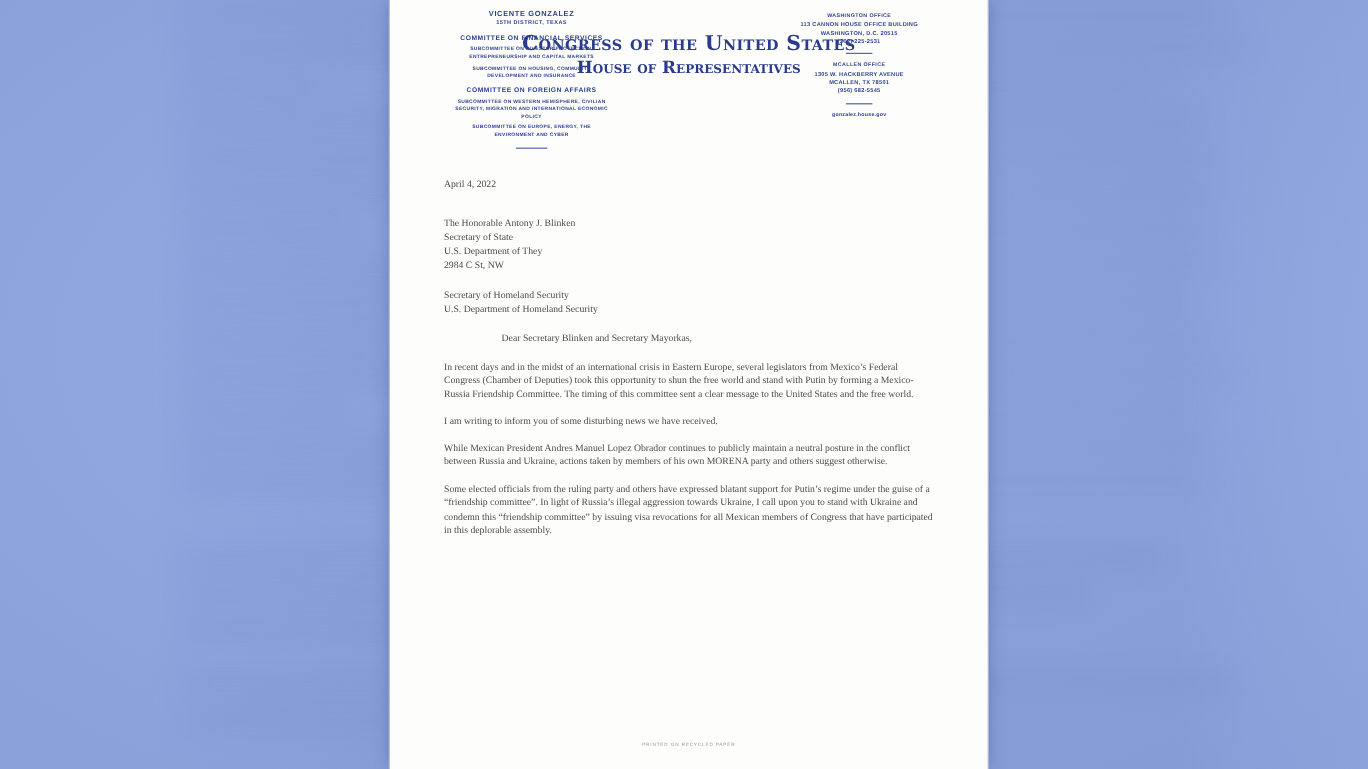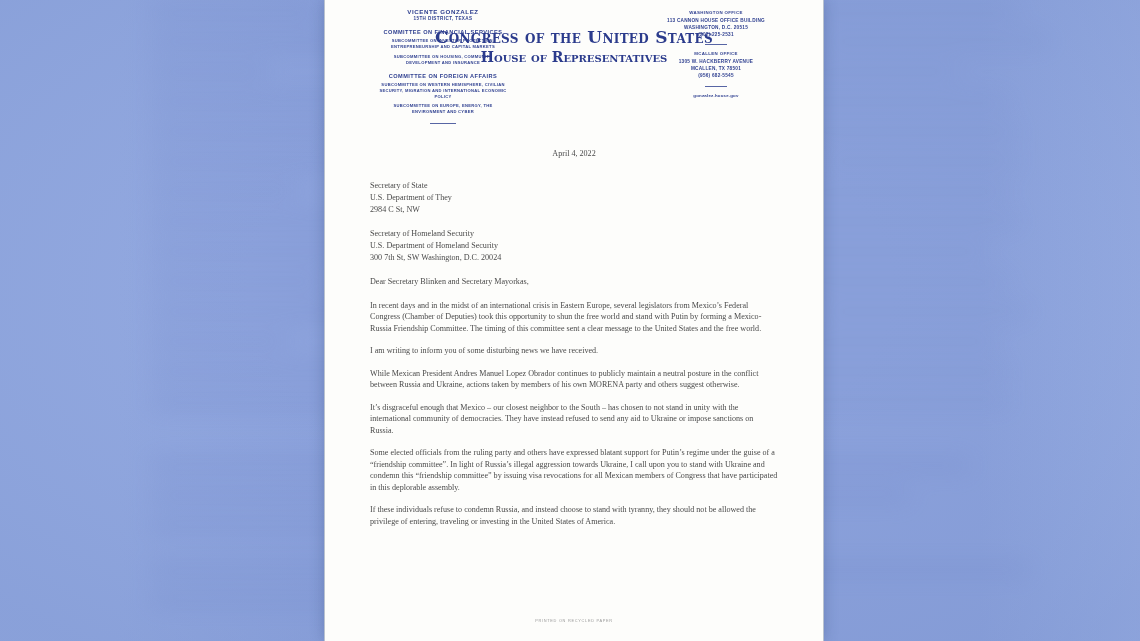--- a/index.html
+++ b/index.html
@@ -177,29 +177,29 @@
   }
 
   
   .body-wrap {
     color: #4a4a4a;
     font-family: "Liberation Serif", serif;
     font-size: 8.1px;
     line-height: 1.42;
   }
   .date {
-    text-align: center;
+    text-align: left;
     margin: 16px 0 21px 0;
     font-size: 8.1px;
   }
   .addr {
     margin-bottom: 13px;
   }
   .addr div { line-height: 1.44; }
-  .salutation { margin-bottom: 12px; }
+  .salutation { margin-bottom: 12px; margin-left: 48px; }
   .para {
     margin-bottom: 11px;
     text-align: left;
   }
   .footer-note {
     position: absolute;
     left: 0;
     right: 0;
     bottom: 18px;
     text-align: center;
@@ -292,35 +292,33 @@
 
       <div class="lh-web">gonzalez.house.gov</div>
     </div>
   </div>
 
   <div class="body-wrap">
 
     <div class="date">April 4, 2022</div>
 
     <div class="addr">
+      <div>The Honorable Antony J. Blinken</div>
       <div>Secretary of State</div>
       <div>U.S. Department of They</div>
       <div>2984 C St, NW</div>
     </div>
 
     <div class="addr">
       <div>Secretary of Homeland Security</div>
       <div>U.S. Department of Homeland Security</div>
-      <div>300 7th St, SW Washington, D.C. 20024</div>
     </div>
 
     <div class="salutation">Dear Secretary Blinken and Secretary Mayorkas,</div>
 
     <div class="para">In recent days and in the midst of an international crisis in Eastern Europe, several legislators from Mexico’s Federal Congress (Chamber of Deputies) took this opportunity to shun the free world and stand with Putin by forming a Mexico-Russia Friendship Committee. The timing of this committee sent a clear message to the United States and the free world.</div>
     <div class="para">I am writing to inform you of some disturbing news we have received.</div>
     <div class="para">While Mexican President Andres Manuel Lopez Obrador continues to publicly maintain a neutral posture in the conflict between Russia and Ukraine, actions taken by members of his own MORENA party and others suggest otherwise.</div>
-    <div class="para">It’s disgraceful enough that Mexico – our closest neighbor to the South – has chosen to not stand in unity with the international community of democracies. They have instead refused to send any aid to Ukraine or impose sanctions on Russia.</div>
     <div class="para">Some elected officials from the ruling party and others have expressed blatant support for Putin’s regime under the guise of a “friendship committee”. In light of Russia’s illegal aggression towards Ukraine, I call upon you to stand with Ukraine and condemn this “friendship committee” by issuing visa revocations for all Mexican members of Congress that have participated in this deplorable assembly.</div>
-    <div class="para">If these individuals refuse to condemn Russia, and instead choose to stand with tyranny, they should not be allowed the privilege of entering, traveling or investing in the United States of America.</div>
   </div>
 
   <div class="footer-note">PRINTED ON RECYCLED PAPER</div>
 </div>
 
 </body></html>

